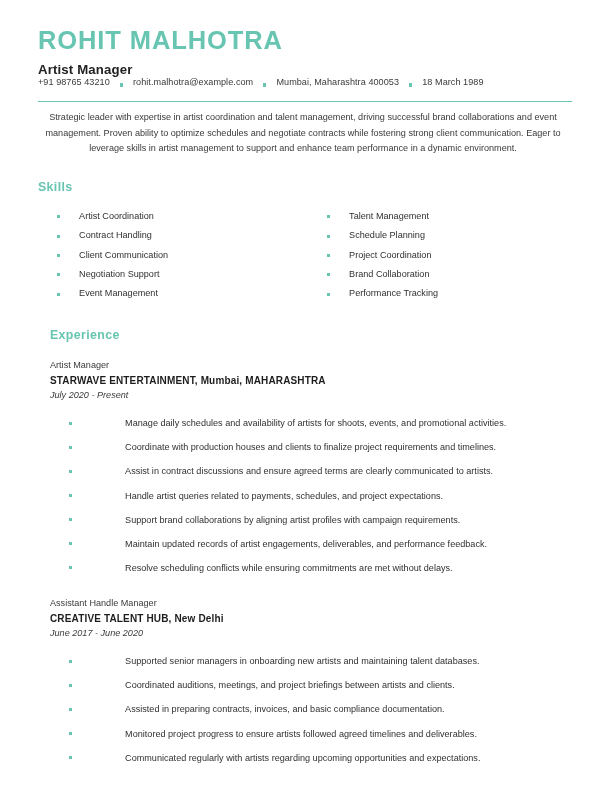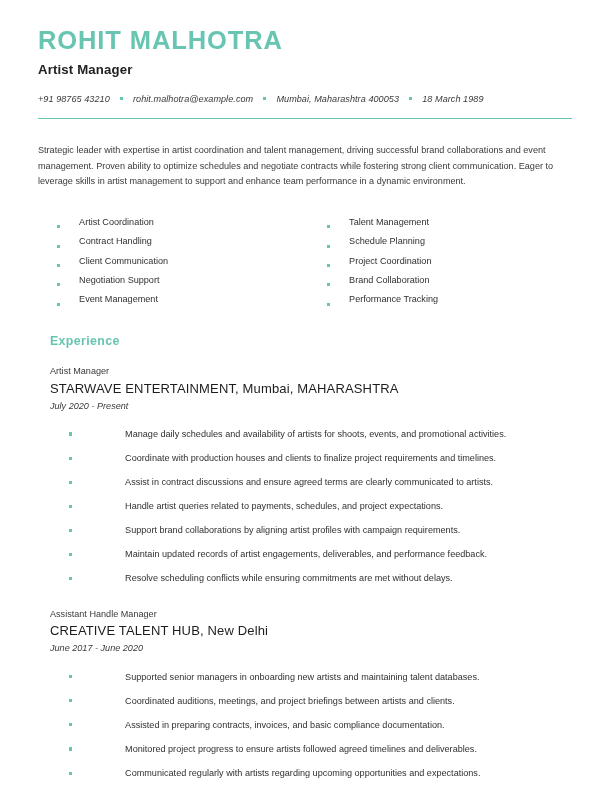--- a/index.html
+++ b/index.html
@@ -38,53 +38,51 @@
   .job-title {
     font-size: 13.2px;
     font-weight: bold;
     color: #222222;
     letter-spacing: 0.15px;
     margin-top: 7px;
   }
 
   .contact-row {
     display: flex;
-    align-items: center;
+    align-items: flex-end;
     flex-wrap: nowrap;
-    margin-top: 17px;
     font-size: 9.1px;
     color: #3a3a3a;
     letter-spacing: 0.05px;
-    font-style: italic;
   }
   .contact-item { white-space: nowrap; }
   .contact-sep {
     display: inline-block;
     width: 3.2px;
     height: 3.2px;
     background: #67c5b1;
     margin: 0 10px;
     flex: 0 0 auto;
   }
 
   .header-rule {
     height: 1.4px;
     background: #67c5b1;
     width: 534px;
     margin-top: 14px;
   }
 
   
   .summary {
-    margin-top: 24px;
+    margin-top: 8px;
     font-size: 9.1px;
     line-height: 1.72;
     color: #3a3a3a;
     width: 530px;
-    text-align: left;
+    text-align: center;
   }
 
   
   .section-title {
     font-size: 12.4px;
     font-weight: bold;
     color: #67c5b1;
     letter-spacing: 0.35px;
   }
 
@@ -94,21 +92,21 @@
   
   .skills-grid {
     margin-top: 13px;
     display: grid;
     grid-template-columns: 270px 1fr;
     column-gap: 0;
     row-gap: 0;
   }
   .skill-item {
     display: flex;
-    align-items: center;
+    align-items: flex-start;
     font-size: 9.1px;
     color: #303030;
     height: 19.4px;
     line-height: 19.4px;
     padding-left: 19px;
   }
   .bullet-sq {
     display: inline-block;
     width: 3.1px;
     height: 3.1px;
@@ -122,22 +120,22 @@
   
   .job { margin-top: 17px; }
   .job:first-of-type { margin-top: 16px; }
 
   .job-role {
     font-size: 9.1px;
     color: #3a3a3a;
     line-height: 1.52;
   }
   .job-company {
-    font-size: 13px;
-    font-weight: normal;
+    font-size: 10px;
+    font-weight: bold;
     color: #1d1d1d;
     line-height: 1.55;
     letter-spacing: 0.15px;
   }
   .job-dates {
     font-size: 9.1px;
     font-style: italic;
     color: #3a3a3a;
     line-height: 1.55;
   }
@@ -174,20 +172,21 @@
       <span class="contact-sep"></span>
       <span class="contact-item">18 March 1989</span>
     </div>
 
     <div class="header-rule"></div>
   </div>
 
   <div class="summary">Strategic leader with expertise in artist coordination and talent management, driving successful brand collaborations and event management. Proven ability to optimize schedules and negotiate contracts while fostering strong client communication. Eager to leverage skills in artist management to support and enhance team performance in a dynamic environment.</div>
 
   <div class="skills-section">
+    <div class="section-title">Skills</div>
     <div class="skills-grid">
 
       <div class="skill-item">
         <span class="bullet-sq"></span>
         <span class="skill-text">Artist Coordination</span>
       </div>
       <div class="skill-item">
         <span class="bullet-sq"></span>
         <span class="skill-text">Talent Management</span>
       </div>

